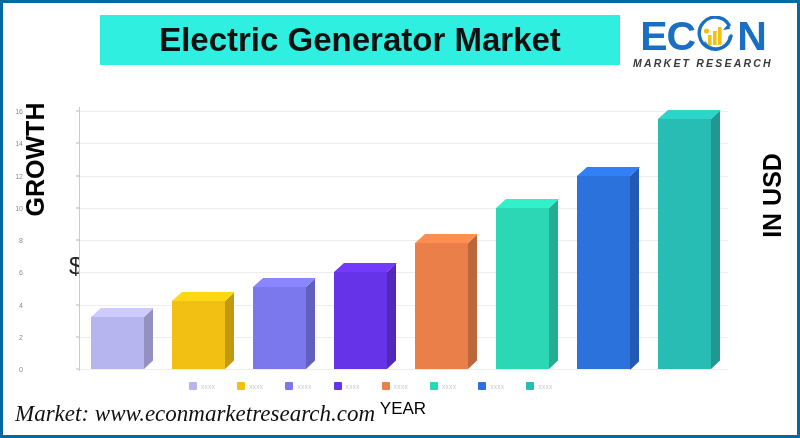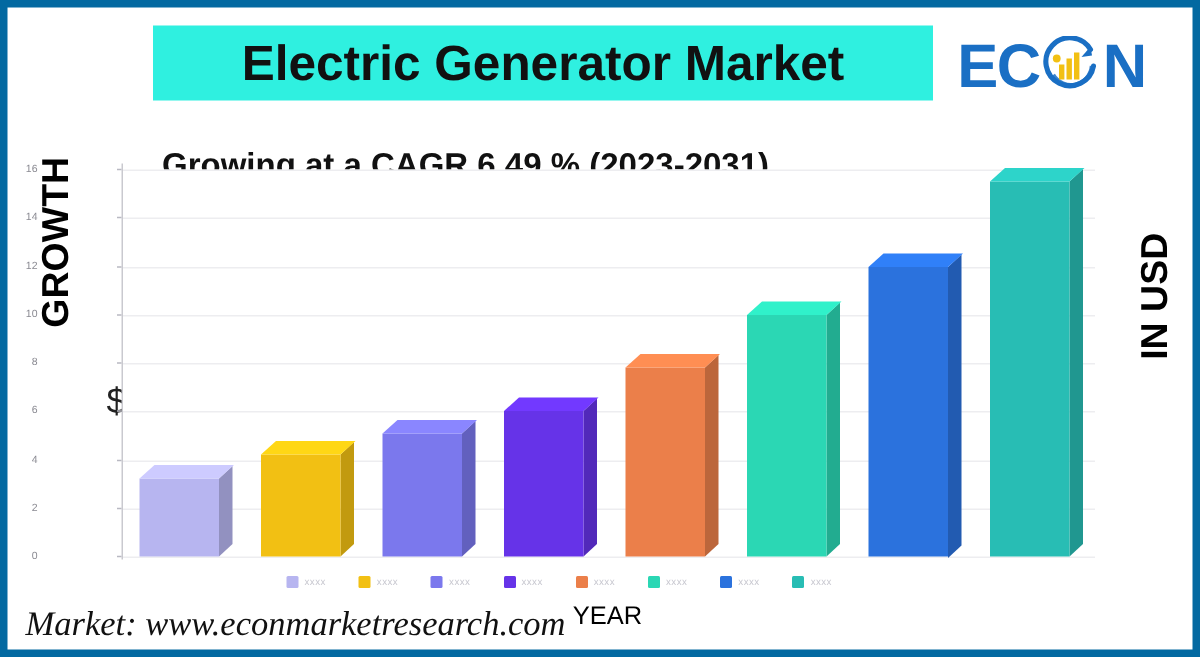--- a/index.html
+++ b/index.html
@@ -5,21 +5,21 @@
   html,body{margin:0;padding:0;}
   body{
     width:800px;height:438px;
     background:#ffffff;
     font-family:"Liberation Sans", sans-serif;
     overflow:hidden;
     position:relative;
   }
   #frame{
     position:absolute;inset:0;
-    border:5px solid #0369a1;
+    border:3px solid #0369a1;
     box-sizing:border-box;
     background:#ffffff;
   }
 
   
   #title-band{
     position:absolute;left:97px;top:12px;
     width:520px;height:50px;
     background:#2ff0e0;
     display:flex;align-items:center;justify-content:center;
@@ -170,23 +170,23 @@
           <path d="M8 26 A14 14 0 0 0 34 20" fill="none" stroke="#1a6fc4" stroke-width="3" opacity="0.85"></path>
           <rect x="12" y="19" width="3.6" height="10" fill="#f2c013"></rect>
           <rect x="17" y="15" width="3.6" height="14" fill="#f2c013"></rect>
           <rect x="22" y="11" width="3.6" height="18" fill="#f2c013"></rect>
           <path d="M27 14 L33 7 L34 13 Z" fill="#1a6fc4"></path>
           <circle cx="10.5" cy="15" r="2.6" fill="#f2c013"></circle>
         </svg>
       </span>
       <span class="logo-letter">N</span>
     </div>
+    <div id="logo-sub">MARKET RESEARCH</div>
   </div>
 
-  <div id="cagr-text">Growing at a CAGR 6.49 % (2023-2031)</div>
 
   <div id="value-start">$28.6 Bn</div>
 
   <div id="growth-label">GROWTH</div>
   <div id="usd-label">IN USD</div>
   <div id="year-label">YEAR</div>
 
   <div id="plot">
     <div id="plot-bg"></div>
     <div id="axis-line"></div>

